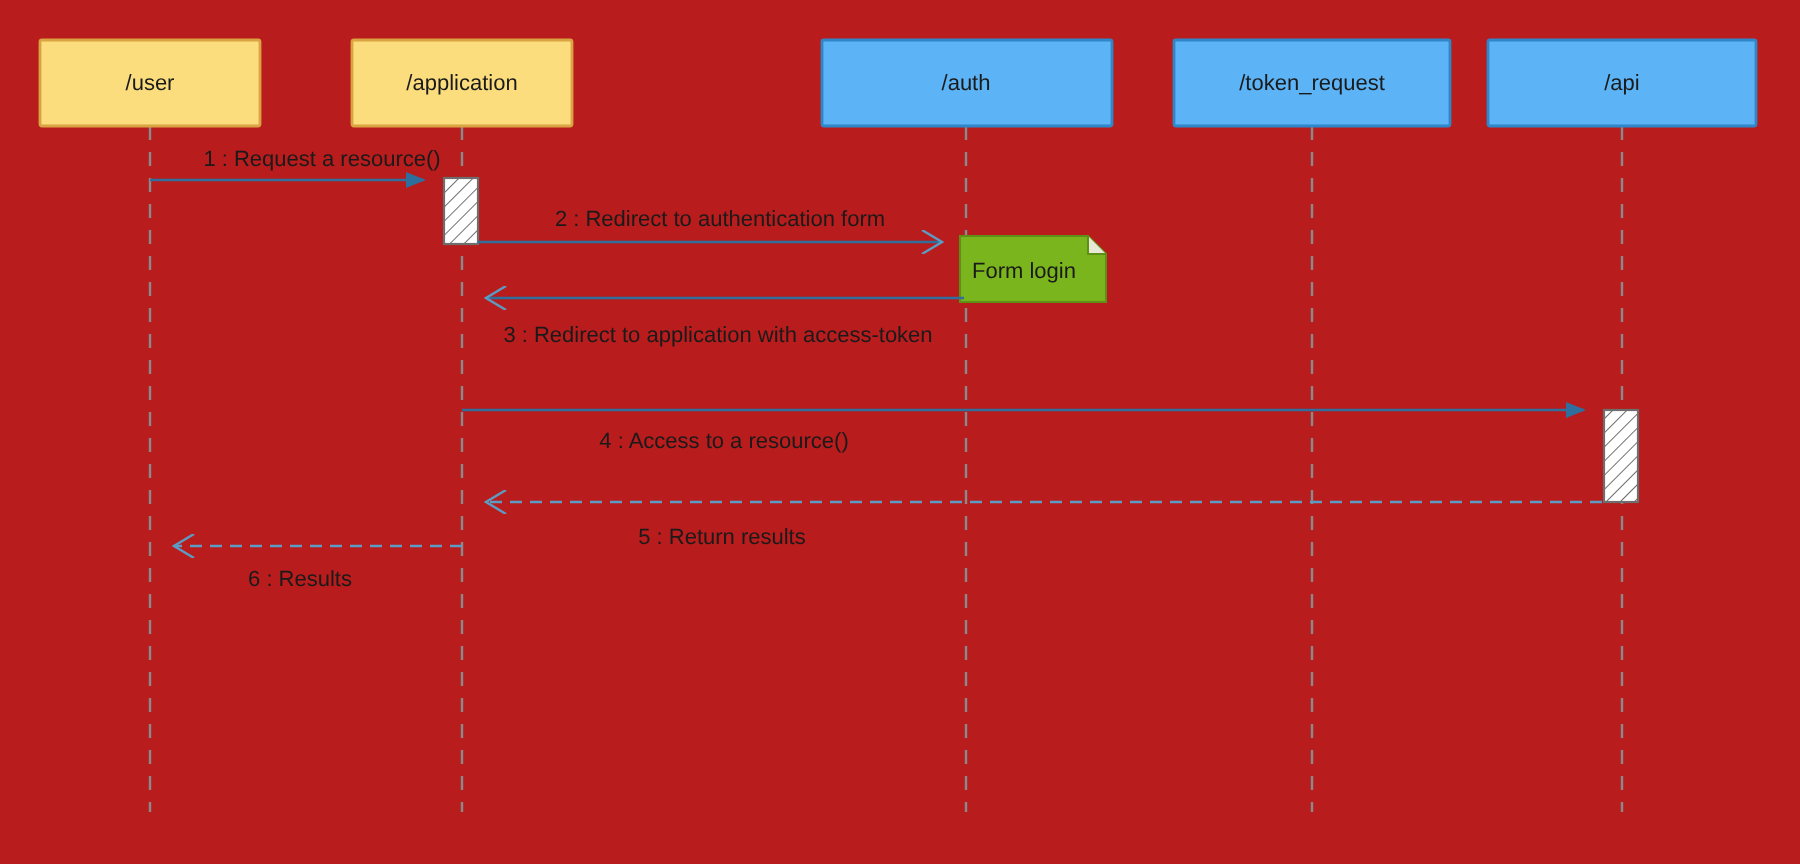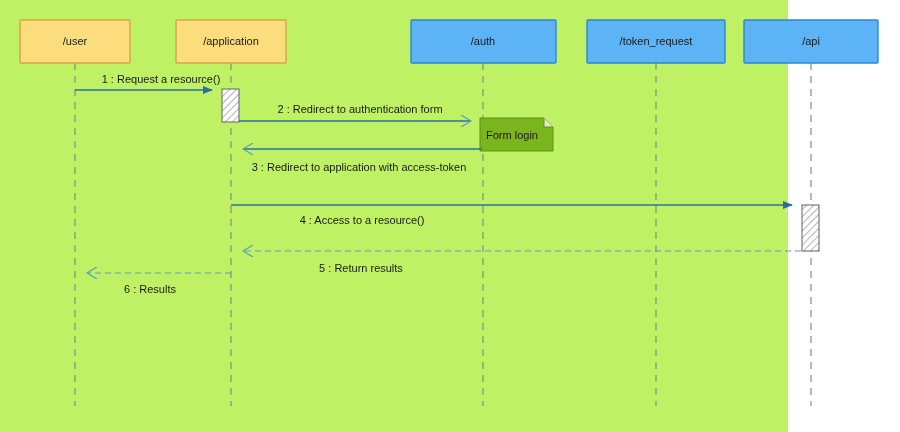--- a/index.html
+++ b/index.html
@@ -8,23 +8,23 @@
     background: #ffffff;
   }
   body {
     font-family: "Liberation Sans", sans-serif;
     width: 900px;
     height: 432px;
     overflow: hidden;
   }
   #diagram-root {
     position: relative;
-    width: 788px;
+    width: 900px;
     height: 432px;
-    background: #bef264;
+    background: #b91c1c;
   }
   svg.seq-canvas {
     position: absolute;
     top: 0;
     left: 0;
     width: 900px;
     height: 432px;
     display: block;
   }
   .lifeline-label {

